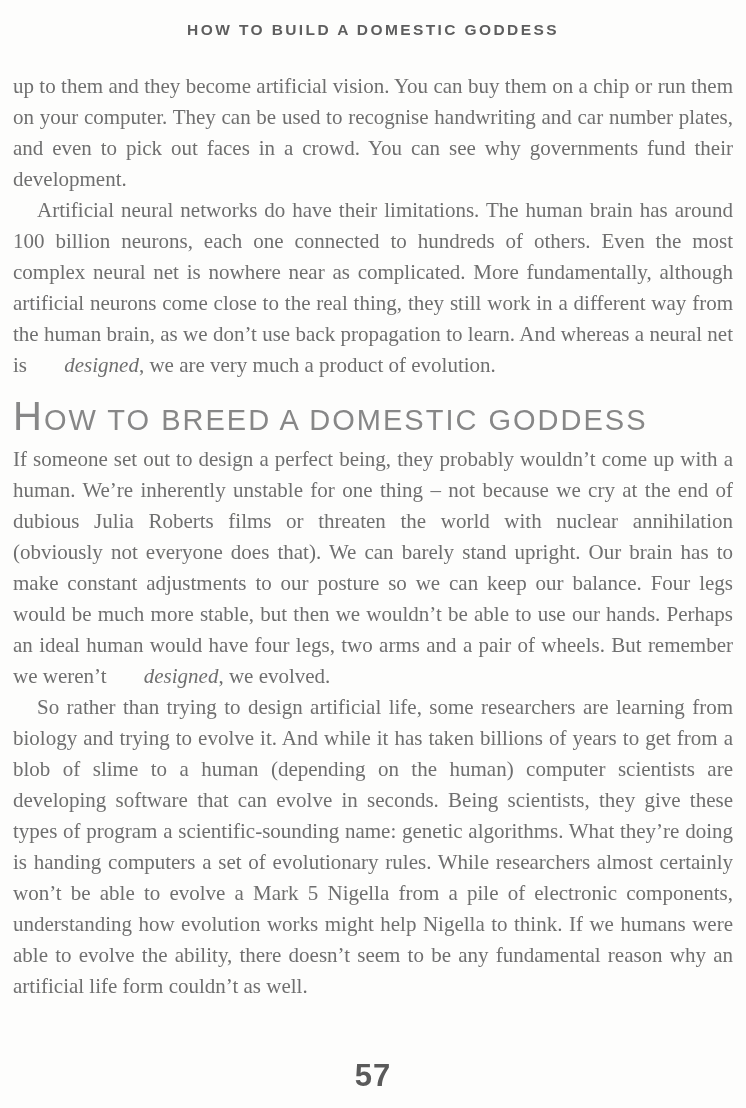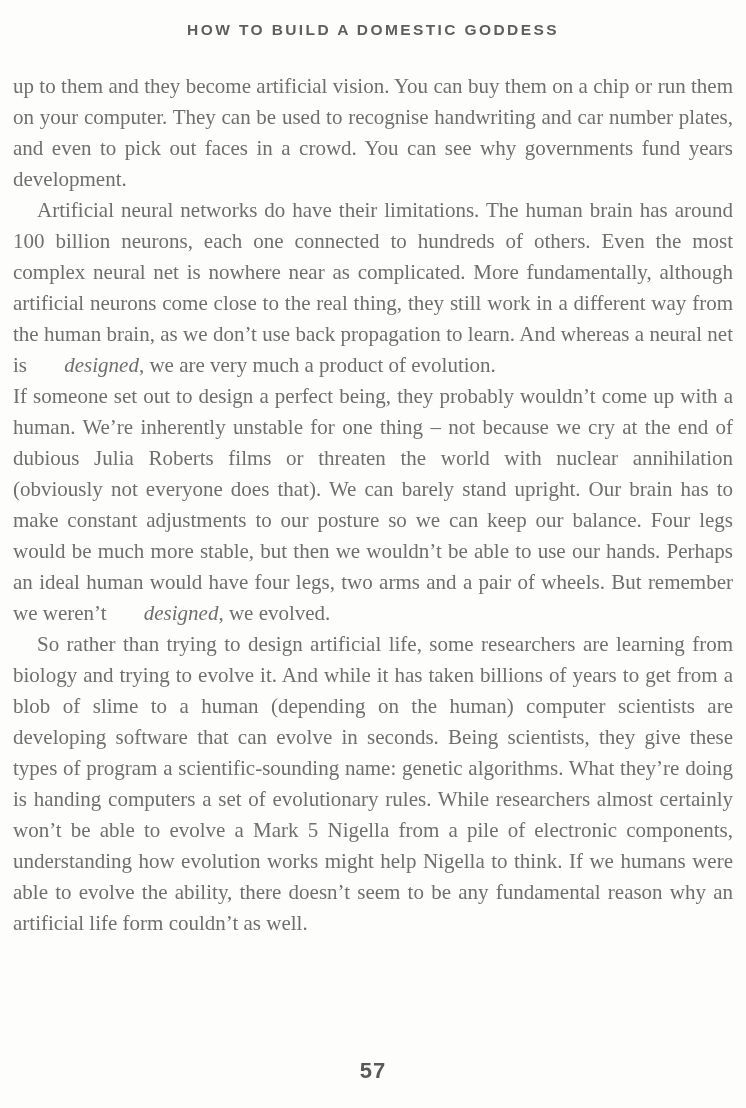--- a/index.html
+++ b/index.html
@@ -58,38 +58,39 @@
     font-size: 29px;
   }
   .page-number {
     position: absolute;
     left: 0;
     right: 0;
     top: 1058px;
     text-align: center;
     font-family: "Liberation Sans", sans-serif;
     font-weight: 700;
-    font-size: 22px;
+    font-size: 31px;
     letter-spacing: 1px;
     color: #5a5a5a;
   }
 </style>
 </head>
 <body>
 
 <div class="page">
 
   <header class="running-head">HOW TO BUILD A DOMESTIC GODDESS</header>
 
   <main class="body-text">
 
-    <p class="para">up to them and they become artificial vision. You can buy them on a chip or run them on your computer. They can be used to recognise handwriting and car number plates, and even to pick out faces in a crowd. You can see why governments fund years development.</p>
+    <p class="para">up to them and they become artificial vision. You can buy them on a chip or run them on your computer. They can be used to recognise handwriting and car number plates, and even to pick out faces in a crowd. You can see why governments fund their development.</p>
 
     <p class="para indent"><span>Artificial neural networks do have their limitations. The human brain has around 100 billion neurons, each one connected to hundreds of others. Even the most complex neural net is nowhere near as complicated. More fundamentally, although artificial neurons come close to the real thing, they still work in a different way from the human brain, as we don’t use back propagation to learn. And whereas a neural net is </span><em>designed</em><span>, we are very much a product of evolution.</span></p>
 
+    <h2 class="section-heading"><span class="initial">H</span><span class="rest">OW TO BREED A DOMESTIC GODDESS</span></h2>
 
     <p class="para"><span>If someone set out to design a perfect being, they probably wouldn’t come up with a human. We’re inherently unstable for one thing – not because we cry at the end of dubious Julia Roberts films or threaten the world with nuclear annihilation (obviously not everyone does that). We can barely stand upright. Our brain has to make constant adjustments to our posture so we can keep our balance. Four legs would be much more stable, but then we wouldn’t be able to use our hands. Perhaps an ideal human would have four legs, two arms and a pair of wheels. But remember we weren’t </span><em>designed</em><span>, we evolved.</span></p>
 
     <p class="para indent">So rather than trying to design artificial life, some researchers are learning from biology and trying to evolve it. And while it has taken billions of years to get from a blob of slime to a human (depending on the human) computer scientists are developing software that can evolve in seconds. Being scientists, they give these types of program a scientific-sounding name: genetic algorithms. What they’re doing is handing computers a set of evolutionary rules. While researchers almost certainly won’t be able to evolve a Mark 5 Nigella from a pile of electronic components, understanding how evolution works might help Nigella to think. If we humans were able to evolve the ability, there doesn’t seem to be any fundamental reason why an artificial life form couldn’t as well.</p>
 
   </main>
 
   <footer class="page-number">57</footer>
 
 </div>

